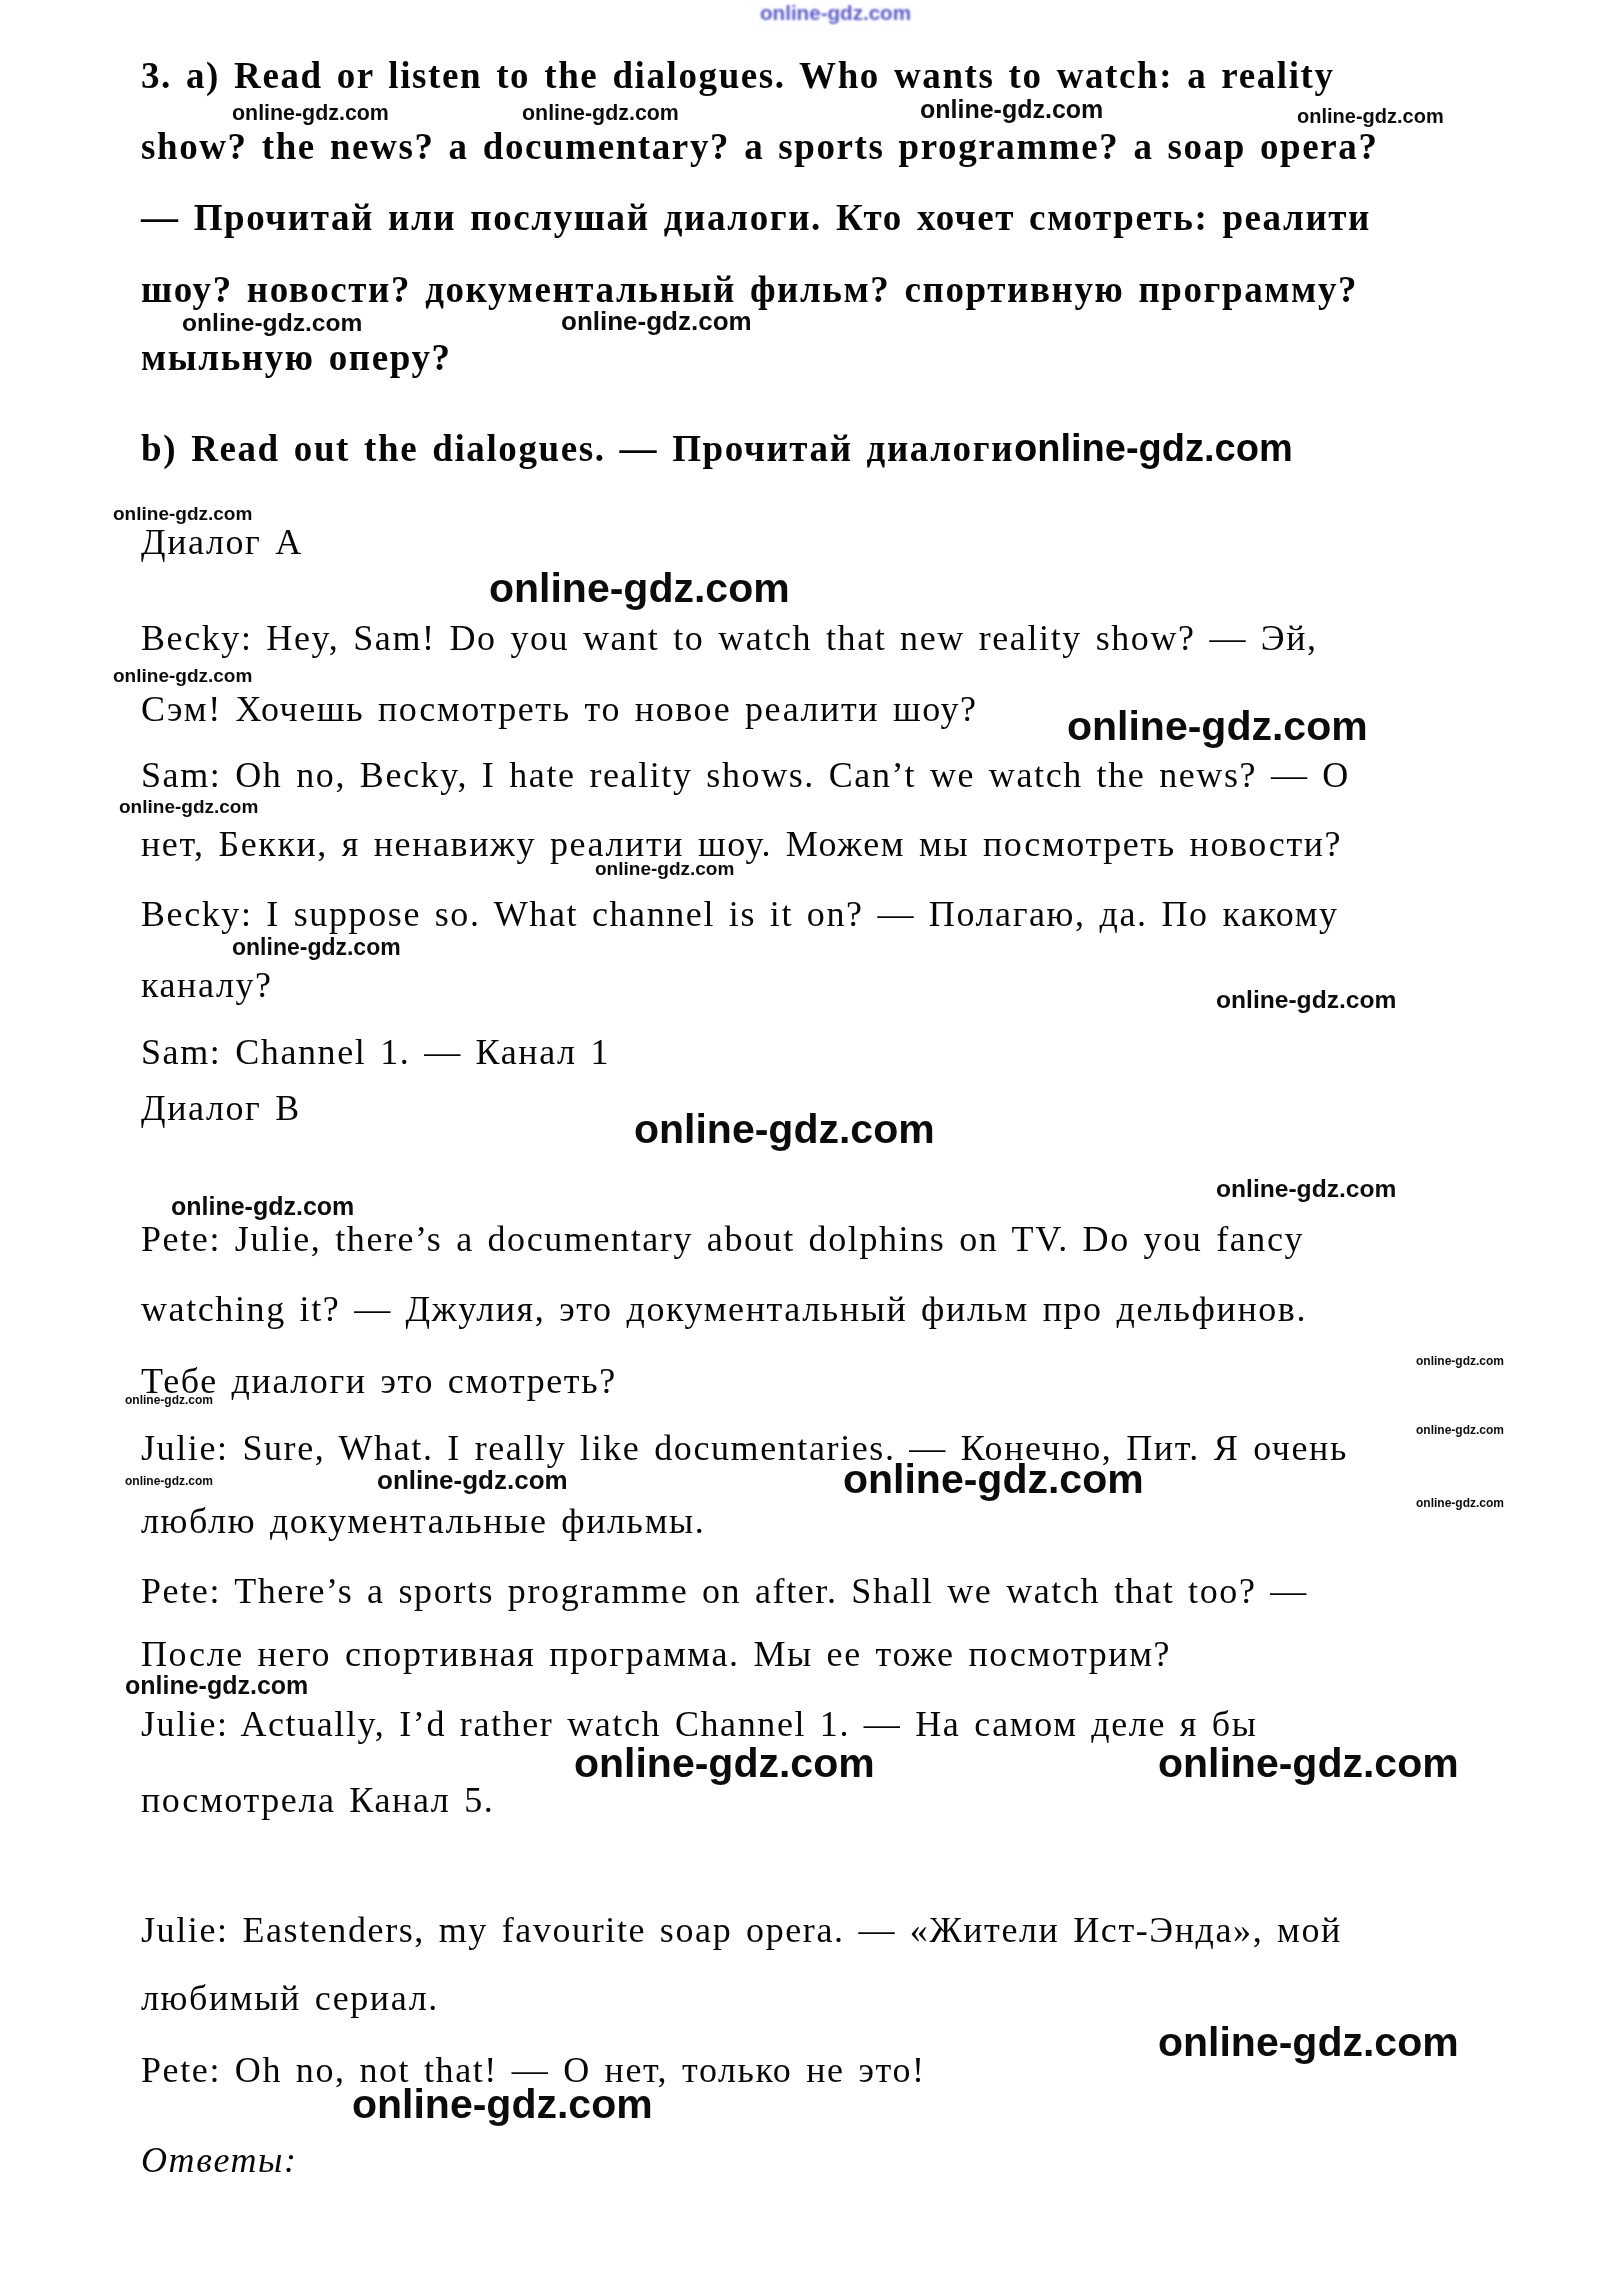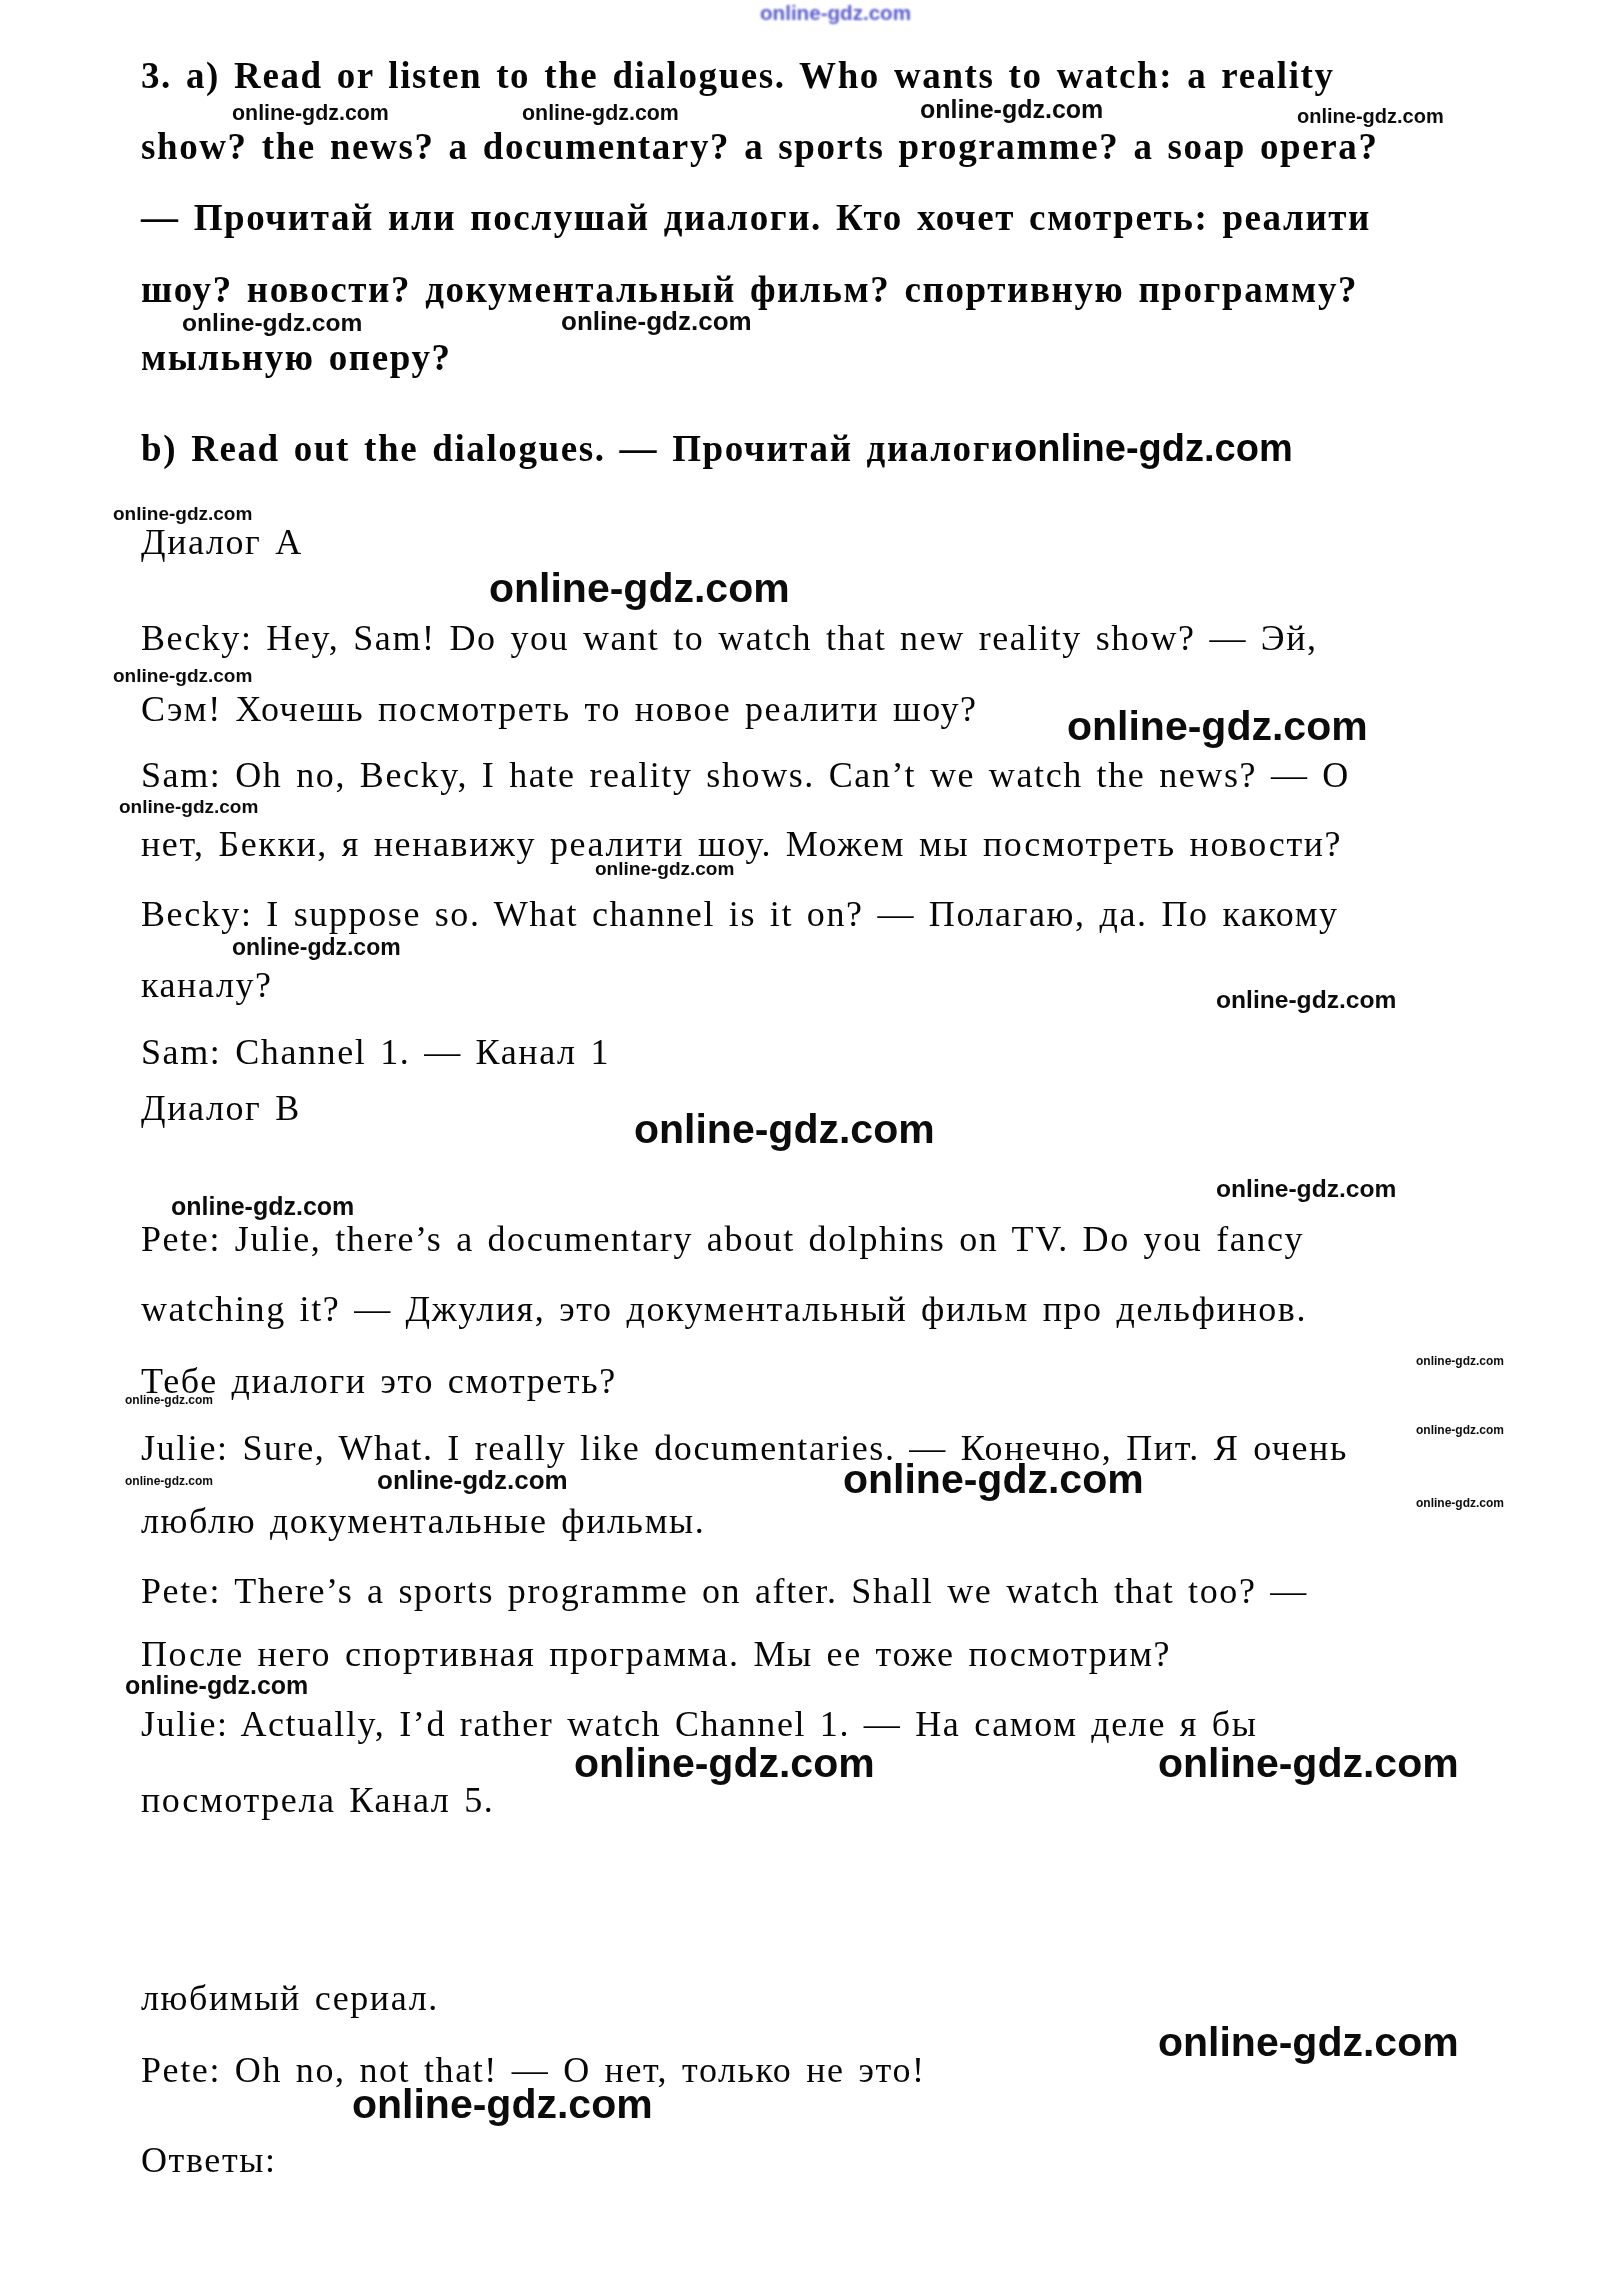--- a/index.html
+++ b/index.html
@@ -18,21 +18,21 @@
     left:117px;
     white-space:nowrap;
     font-size:36px;
     line-height:1.1;
     letter-spacing:1.6px;
     word-spacing:3.2px;
     color:#070707;
     margin-left:24px;
   }
   .bold{font-weight:700;font-size:37px;}
-  .italic{}
+  .italic{font-style:italic;}
   
   .wm{
     position:absolute;
     font-family:"Liberation Sans", sans-serif;
     font-weight:700;
     white-space:nowrap;
     color:#0c0c0c;
     letter-spacing:0;
     line-height:1;
   }
@@ -107,20 +107,21 @@
   <div class="wm" style="left:843px;top:1459px;font-size:41px">online-gdz.com</div>
   <div class="wm" style="left:1416px;top:1497px;font-size:12px">online-gdz.com</div>
   <div class="line" style="top:1502px">люблю документальные фильмы.</div>
   <div class="line" style="top:1572px">Pete: There’s a sports programme on after. Shall we watch that too? —</div>
   <div class="line" style="top:1635px">После него спортивная программа. Мы ее тоже посмотрим?</div>
   <div class="wm" style="left:125px;top:1673px;font-size:25px">online-gdz.com</div>
   <div class="line" style="top:1705px">Julie: Actually, I’d rather watch Channel 1. — На самом деле я бы</div>
   <div class="wm" style="left:574px;top:1743px;font-size:41px">online-gdz.com</div>
   <div class="wm" style="left:1158px;top:1743px;font-size:41px">online-gdz.com</div>
   <div class="line" style="top:1781px">посмотрела Канал 5.</div>
+  <div class="line" style="top:1911px">Julie: Eastenders, my favourite soap opera. — «Жители Ист-Энда», мой</div>
   <div class="line" style="top:1979px">любимый сериал.</div>
   <div class="wm" style="left:1158px;top:2022px;font-size:41px">online-gdz.com</div>
   <div class="line" style="top:2051px">Pete: Oh no, not that! — О нет, только не это!</div>
   <div class="wm" style="left:352px;top:2084px;font-size:41px">online-gdz.com</div>
 
   <div class="line italic" style="top:2141px">Ответы:</div>
 
 </div>
 
 

